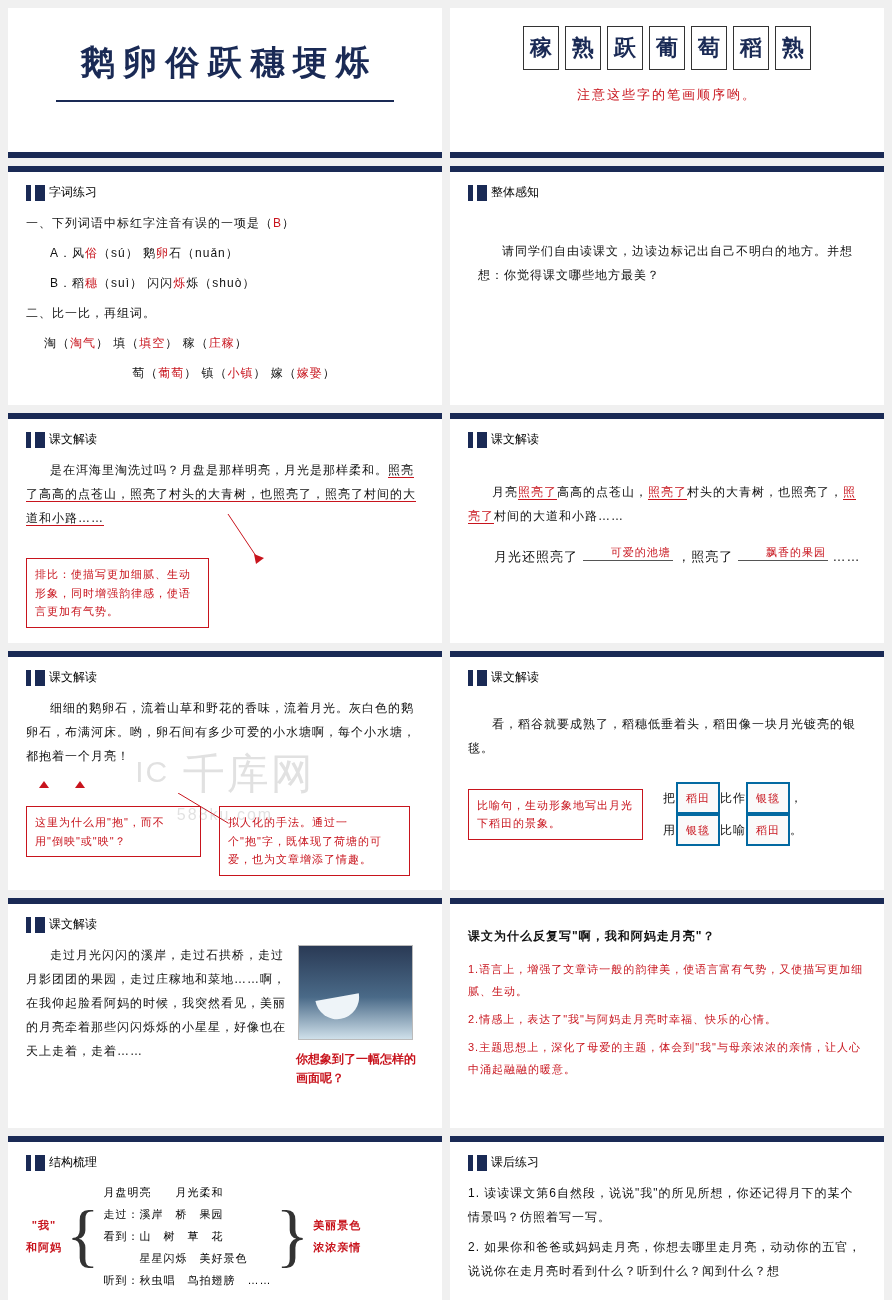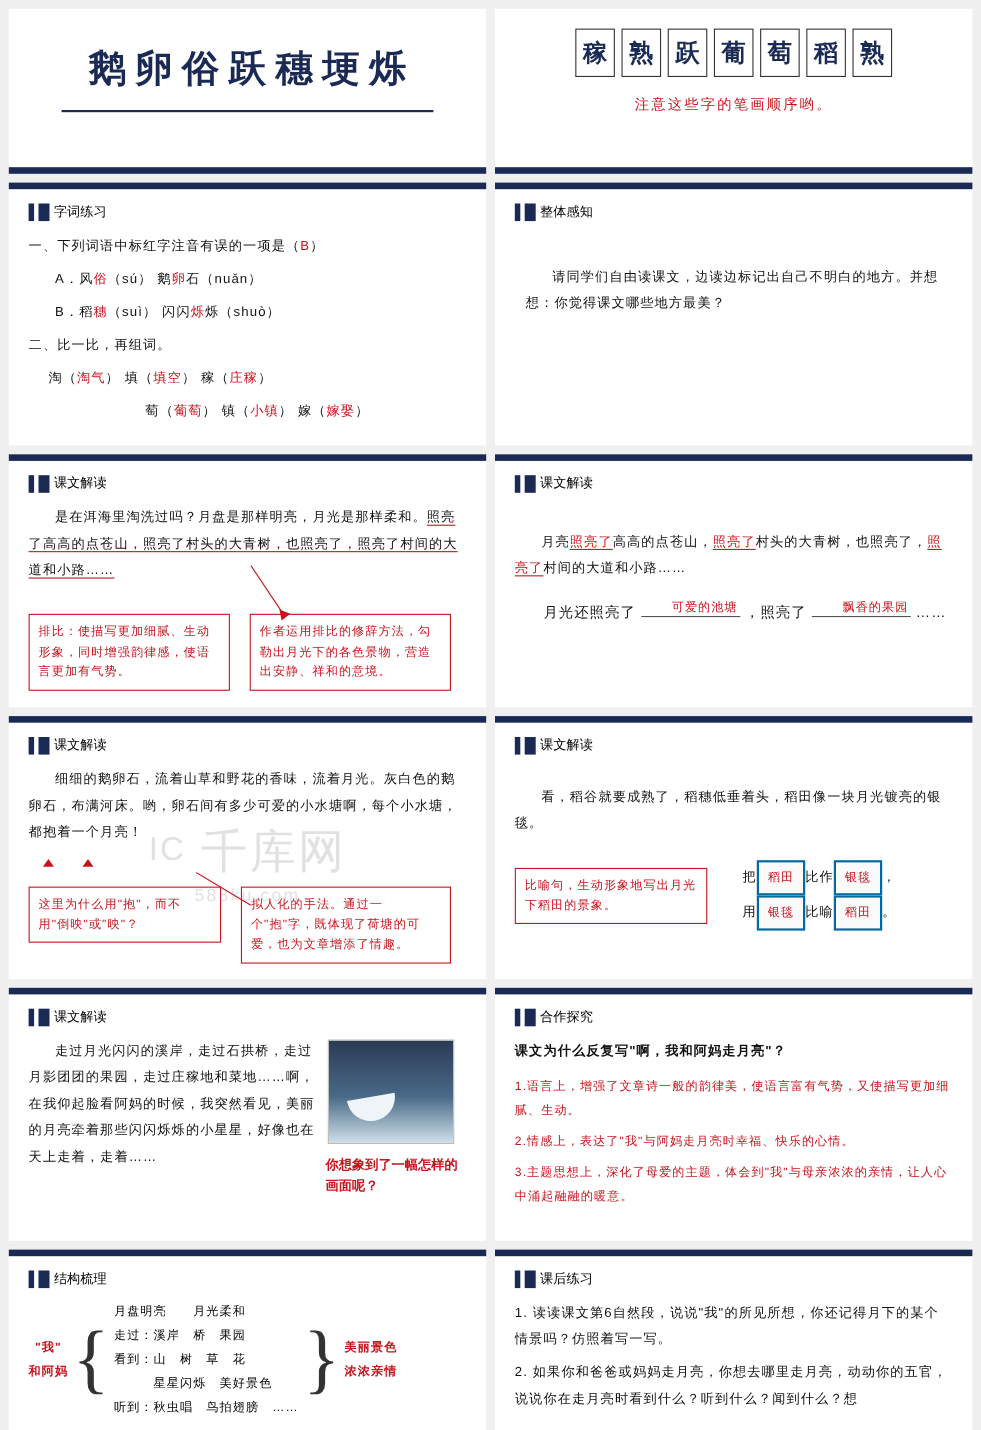--- a/index.html
+++ b/index.html
@@ -89,21 +89,20 @@
     <div class="header">
         <span class="bar1"></span>
         <span class="bar2"></span>
         <span>课文解读</span>
       </div>
     <div class="body">
       <p class="indent"><span>是在洱海里淘洗过吗？月盘是那样明亮，月光是那样柔和。</span><span class="ulred">照亮了高高的点苍山，照亮了村头的大青树，也照亮了，照亮了村间的大道和小路……</span></p>
     </div>
     <div class="row" style="margin-top:28px; gap:18px; align-items:flex-start;">
       <div class="redbox" style="width:46%;">排比：使描写更加细腻、生动形象，同时增强韵律感，使语言更加有气势。</div>
-      <div class="redbox" style="width:46%;">作者运用排比的修辞方法，勾勒出月光下的各色景物，营造出安静、祥和的意境。</div>
     </div>
     <svg class="svg-callout" style="left:210px; top:95px;" width="80" height="60">
         <polyline points="10,0 40,45" stroke="#c8141d" stroke-width="1" fill="none"></polyline>
         <polygon points="36,40 46,44 38,50" fill="#c8141d"></polygon>
       </svg>
   </div>
 
   <div class="slide tall topstripe">
     <div class="header">
         <span class="bar1"></span>
@@ -144,21 +143,21 @@
   </div>
 
   <div class="slide tall topstripe">
     <div class="header">
         <span class="bar1"></span>
         <span class="bar2"></span>
         <span>课文解读</span>
       </div>
     <div class="body">
       <p class="indent" style="padding-top:16px;">看，稻谷就要成熟了，稻穗低垂着头，稻田像一块月光镀亮的银毯。</p>
-      <div class="row" style="margin-top:22px; gap:32px; align-items:center;">
+      <div class="row" style="margin-top:22px; gap:20px; align-items:center;">
         <div class="redbox" style="width:44%;">比喻句，生动形象地写出月光下稻田的景象。</div>
         <div style="font-size:12px; line-height:2.2;">
           <div><span>把</span><span class="fillbox">稻田</span><span>比作</span><span class="fillbox">银毯</span><span>，</span></div>
           <div><span>用</span><span class="fillbox">银毯</span><span>比喻</span><span class="fillbox">稻田</span><span>。</span></div>
         </div>
       </div>
     </div>
   </div>
 
   <div class="slide tall topstripe">
@@ -172,25 +171,20 @@
         <p class="indent">走过月光闪闪的溪岸，走过石拱桥，走过月影团团的果园，走过庄稼地和菜地……啊，在我仰起脸看阿妈的时候，我突然看见，美丽的月亮牵着那些闪闪烁烁的小星星，好像也在天上走着，走着……</p>
       </div>
       <div style="width:128px;">
         <div class="img-ph"></div>
         <div class="red" style="font-size:12px; font-weight:700; margin-top:10px; line-height:1.6;">你想象到了一幅怎样的画面呢？</div>
       </div>
     </div>
   </div>
 
   <div class="slide tall topstripe">
-    <div class="header">
-        <span class="bar1"></span>
-        <span class="bar2"></span>
-        <span>合作探究</span>
-      </div>
     <div class="body">
       <p style="font-weight:700; margin:8px 0 10px;">课文为什么反复写"啊，我和阿妈走月亮"？</p>
       <p class="red" style="font-size:11px;">1.语言上，增强了文章诗一般的韵律美，使语言富有气势，又使描写更加细腻、生动。</p>
       <p class="red" style="font-size:11px;">2.情感上，表达了"我"与阿妈走月亮时幸福、快乐的心情。</p>
       <p class="red" style="font-size:11px;">3.主题思想上，深化了母爱的主题，体会到"我"与母亲浓浓的亲情，让人心中涌起融融的暖意。</p>
     </div>
   </div>
 
   <div class="slide topstripe" style="border-bottom:none; min-height:140px;">
     <div class="header">

